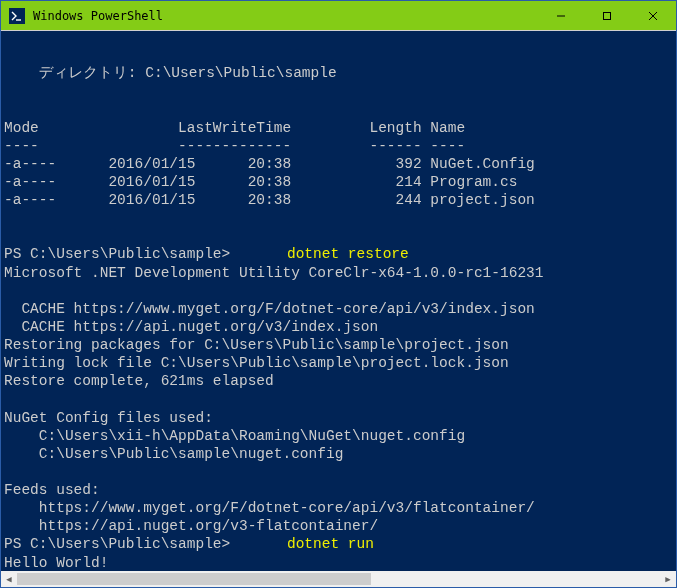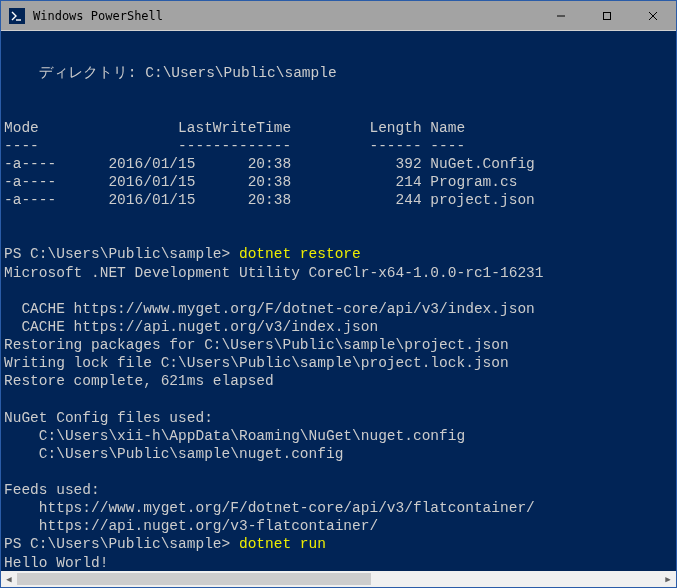--- a/index.html
+++ b/index.html
@@ -6,21 +6,21 @@
     html,body { height:100%; }
     body {
       width:677px; height:588px;
       background:#fff;
       font-family:"Segoe UI",Meiryo,"MS Gothic",monospace;
       overflow:hidden;
       border:1px solid #2a5ca8;
     }
     .titlebar {
       height:30px;
-      background:#a3a3a3;
+      background:#84cc16;
       border-bottom:1px solid #d0d0d0;
       display:flex; align-items:center;
     }
     .titlebar .icon {
       width:16px; height:16px;
       margin:0 6px 0 8px;
       display:flex; align-items:center; justify-content:center;
     }
     .titlebar .title {
       flex:1;
@@ -43,21 +43,21 @@
       width:100%; height:calc(100% - 16px);
       background:#012456;
       color:#ccc;
       font-family:"MS Gothic","Courier New",monospace;
       font-size:14.5px;
       line-height:1.25;
       white-space:pre;
       padding:15px 3px 4px 3px;
       overflow:hidden;
     }
-    .yellow { color:#eeee00; }
+    .yellow { color:#eeee00;margin-left:48px; }
     .hscroll {
       position:absolute; bottom:0; left:0; right:0;
       height:16px;
       background:#f0f0f0;
       display:flex; align-items:stretch;
     }
     .hscroll .arrow {
       width:16px;
       display:flex; align-items:center; justify-content:center;
       font-size:9px; color:#606060;

